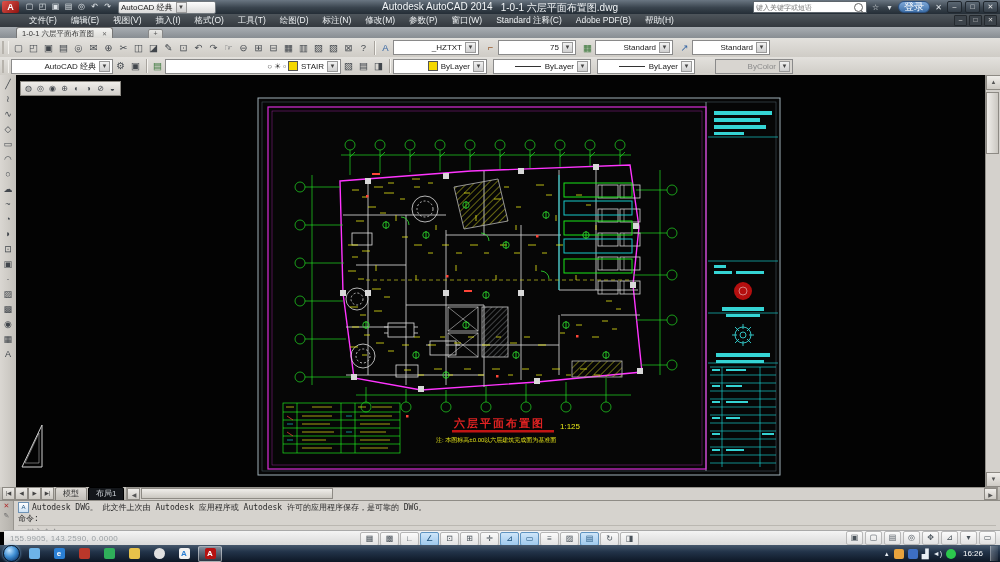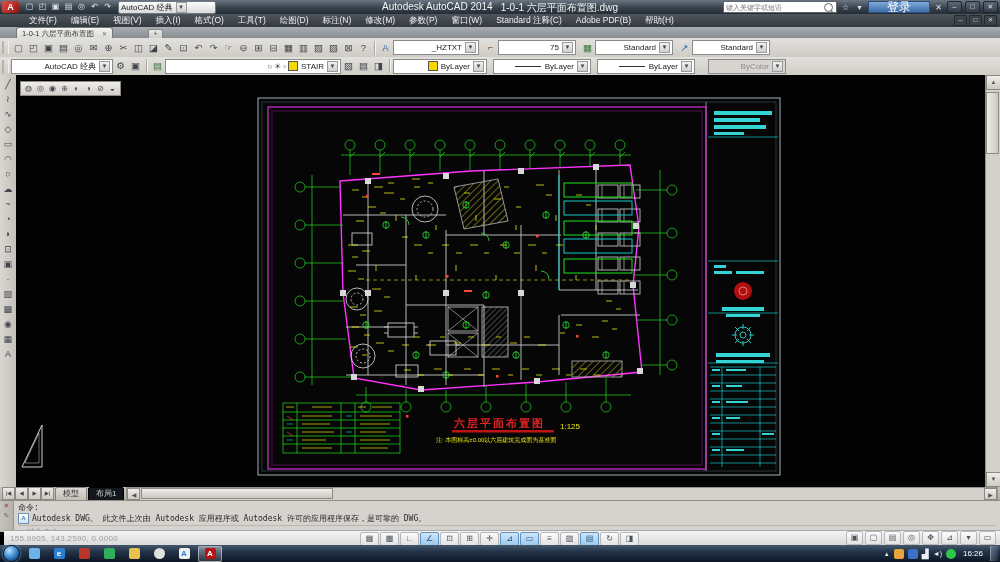--- a/index.html
+++ b/index.html
@@ -20,22 +20,22 @@
     background:linear-gradient(#f2f2f2,#cfcfcf);border:1px solid #9a9a9a;height:9px;line-height:9px}
   #title-text{position:absolute;left:50%;transform:translateX(-50%);top:1px;white-space:nowrap;
     font-size:10px;color:#f2f5f7;display:flex;gap:8px}
   #infocenter{position:absolute;right:2px;top:1px;display:flex;align-items:center;gap:3px}
   #search-box{width:112px;height:10px;background:#fff;border:1px solid #5e666d;display:flex;align-items:center}
   #search-box input{border:0;outline:0;width:96px;font-size:7px;padding:0 2px;color:#777;background:transparent;
     font-family:"Liberation Sans",sans-serif}
   .mag{width:7px;height:7px;border:1px solid #666;border-radius:50%;position:relative;margin-right:2px}
   .mag:after{content:"";position:absolute;width:4px;height:1px;background:#666;transform:rotate(45deg);left:5px;top:7px}
   .ic-sm{color:#dfe4e8;font-size:8px;width:11px;text-align:center}
-  #signin{background:linear-gradient(#7fa8d8,#3d6fa8);border:1px solid #2c5080;border-radius:0;color:#fff;
-    padding:0 18px;height:10px;line-height:10px;font-size:12px}
+  #signin{background:linear-gradient(#7fa8d8,#3d6fa8);border:1px solid #2c5080;border-radius:6px;color:#fff;
+    padding:0 5px;height:10px;line-height:10px;font-size:10px}
   .winbtn{width:13px;height:10px;line-height:9px;text-align:center;font-size:7px;color:#e8e8e8;
     background:linear-gradient(#5b6773,#333d47);border:1px solid #20272e;border-radius:2px}
   
   #menubar{left:0;top:14px;width:1000px;height:13px;background:linear-gradient(#4e555b,#34393f);
     display:flex;align-items:center;color:#eef1f3}
   #menu-items{display:flex;gap:0;margin-left:22px}
   #menu-items .mi{padding:0 7px;font-size:8.5px;line-height:13px;white-space:nowrap}
   #menu-winctl{position:absolute;right:3px;top:15px;display:flex;gap:2px}
   .winbtn2{width:11px;height:9px;line-height:8px;text-align:center;font-size:6.5px;color:#ddd;
     background:#3c434a;border:1px solid #24292e;border-radius:1px}
@@ -250,21 +250,21 @@
     </span>
     <span class="arw">▼</span>
   </div>
   <div class="combo" style="width:92px;margin-left:6px">
     <span class="flex">
       <span class="ltline"></span>
       <span>ByLayer</span>
     </span>
     <span class="arw">▼</span>
   </div>
-  <div class="combo dis" style="width:72px;margin-left:13px">
+  <div class="combo dis" style="width:72px;margin-left:20px">
     <span>ByColor</span>
     <span class="arw">▼</span>
   </div>
 </div>
 
 <div id="draw-toolbar" class="abs">
     <span class="ico">╱</span>
     <span class="ico">≀</span>
     <span class="ico">∿</span>
     <span class="ico">◇</span>
@@ -574,25 +574,25 @@
     <div class="scrbtn" style="height:10px;width:11px;margin-left:auto">▶</div>
   </div>
 </div>
 
 <div id="cmd" class="abs">
   <div id="cmd-grip">
     <span class="x">✕</span>
     <span style="color:#666;font-size:7px">✎</span>
   </div>
   <div id="cmd-body">
-    <div>命令:</div>
     <div id="cmd-line1">
       <span id="dwg-badge">A</span>
       <span>Autodesk DWG。 此文件上次由 Autodesk 应用程序或 Autodesk 许可的应用程序保存，是可靠的 DWG。</span>
     </div>
+    <div>命令:</div>
     <div id="cmd-input">
       <span class="pencil">✏</span>
       <span class="ph">键入命令</span>
     </div>
   </div>
 </div>
 
 <div id="statusbar" class="abs">
   <span id="coords">155.9905, 143.2590, 0.0000</span>
   <div id="toggles">

